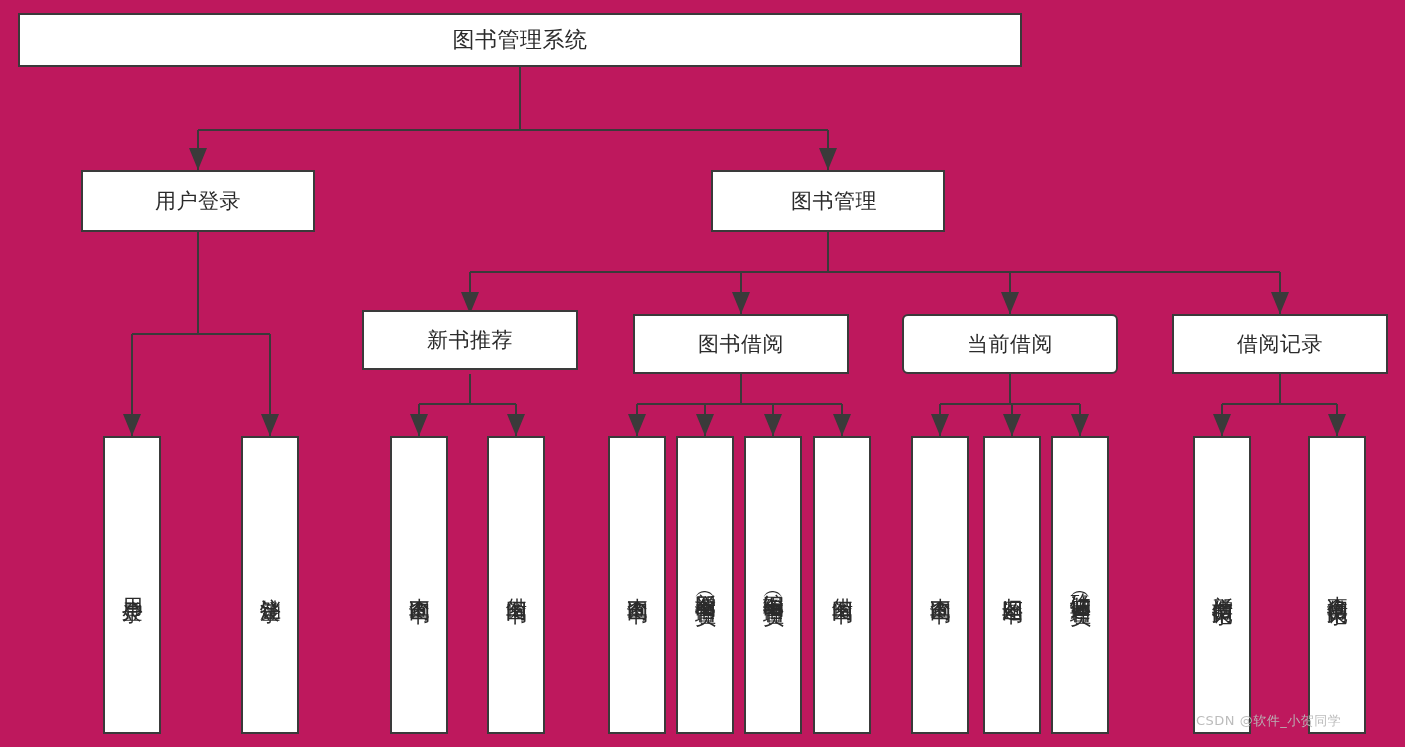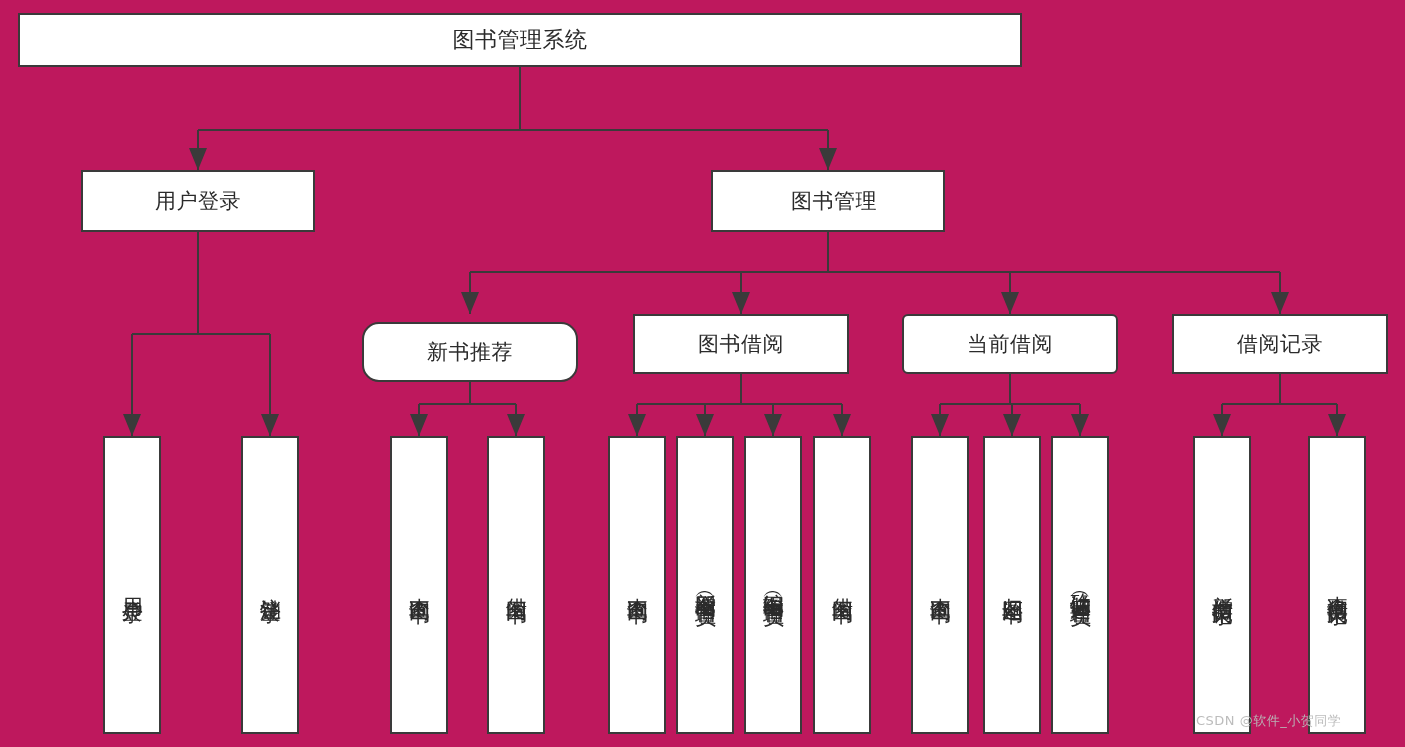--- a/index.html
+++ b/index.html
@@ -123,21 +123,21 @@
   <div id="nodes">
       <div class="node root" style="left: 18px; top: 13px; width: 1004px; height: 54px; border-color: rgb(58, 58, 58); background: rgb(255, 255, 255);">
         <span class="node-label" style="color: rgb(43, 43, 43);">图书管理系统</span>
       </div>
       <div class="node" style="left: 81px; top: 170px; width: 234px; height: 62px; border-color: rgb(58, 58, 58); background: rgb(255, 255, 255);">
         <span class="node-label" style="color: rgb(43, 43, 43);">用户登录</span>
       </div>
       <div class="node" style="left: 711px; top: 170px; width: 234px; height: 62px; border-color: rgb(58, 58, 58); background: rgb(255, 255, 255); padding-left: 12px;">
         <span class="node-label" style="color: rgb(43, 43, 43);">图书管理</span>
       </div>
-      <div class="node" style="left: 362px; top: 322px; width: 216px; height: 60px; border-color: rgb(58, 58, 58); background: rgb(255, 255, 255); border-radius: 17px;">
+      <div class="node" style="left: 362px; top: 310px; width: 216px; height: 60px; border-color: rgb(58, 58, 58); background: rgb(255, 255, 255);">
         <span class="node-label" style="color: rgb(43, 43, 43);">新书推荐</span>
       </div>
       <div class="node" style="left: 633px; top: 314px; width: 216px; height: 60px; border-color: rgb(58, 58, 58); background: rgb(255, 255, 255);">
         <span class="node-label" style="color: rgb(43, 43, 43);">图书借阅</span>
       </div>
       <div class="node" style="left: 902px; top: 314px; width: 216px; height: 60px; border-color: rgb(58, 58, 58); background: rgb(255, 255, 255); border-radius: 6px;">
         <span class="node-label" style="color: rgb(43, 43, 43);">当前借阅</span>
       </div>
       <div class="node" style="left: 1172px; top: 314px; width: 216px; height: 60px; border-color: rgb(58, 58, 58); background: rgb(255, 255, 255);">
         <span class="node-label" style="color: rgb(43, 43, 43);">借阅记录</span>

